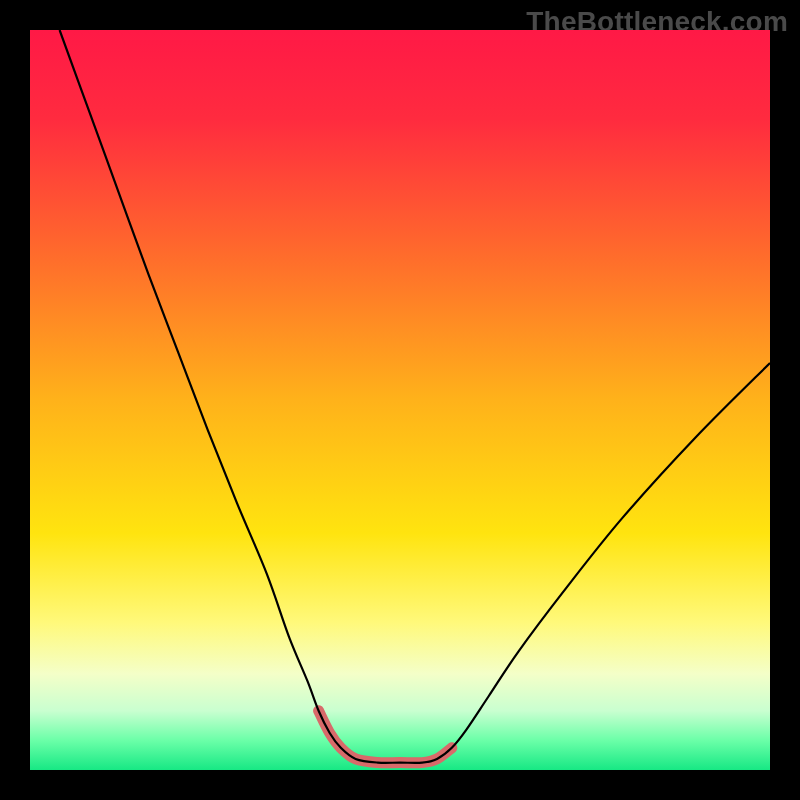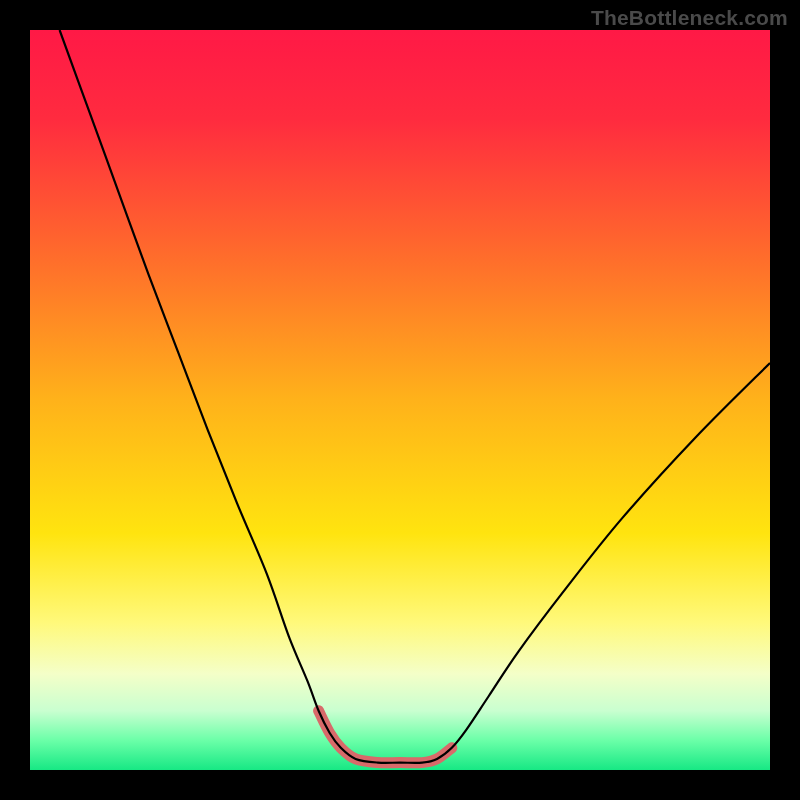--- a/index.html
+++ b/index.html
@@ -23,21 +23,21 @@
     top: 30px;
     width: 740px;
     height: 740px;
     overflow: hidden;
   }
   .watermark {
     position: absolute;
     top: 6px;
     right: 12px;
     color: #4a4a4a;
-    font-size: 21px;
+    font-size: 28px;
     font-weight: 600;
     letter-spacing: 0.2px;
     user-select: none;
   }
   svg { display: block; }
 </style>
 </head>
 <body>
 
 <div class="frame">

